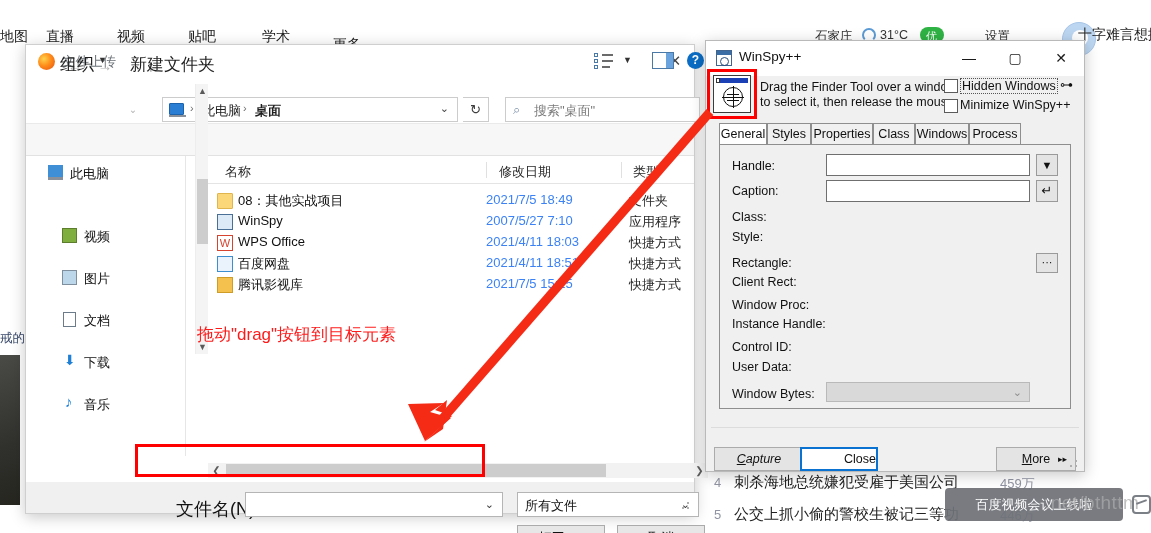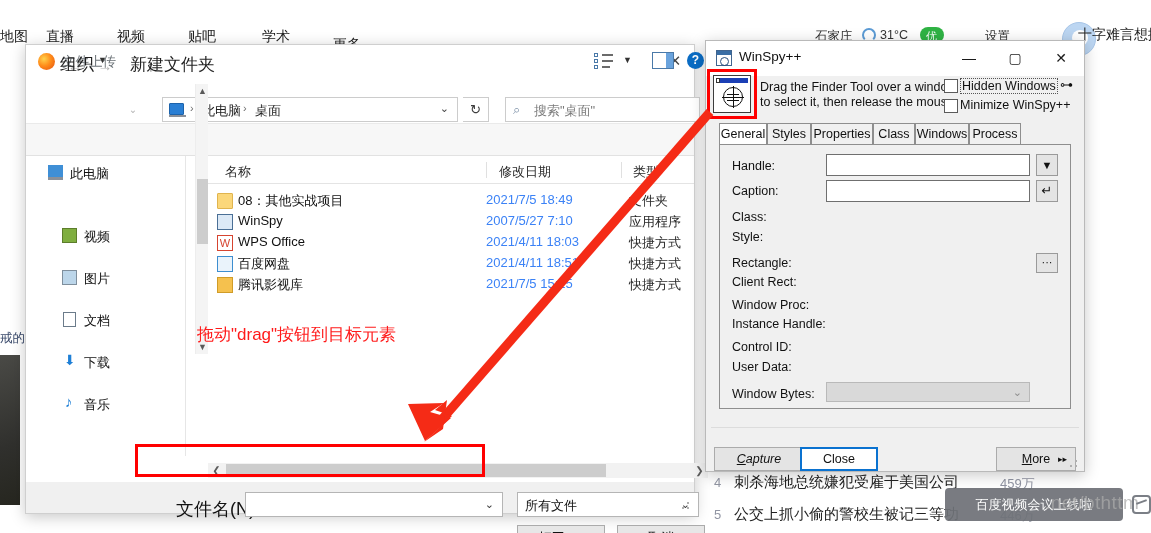--- a/index.html
+++ b/index.html
@@ -331,21 +331,21 @@
   <span class="nav-btn" style="left:36px;">←</span>
   <span class="nav-btn" style="left:66px;">→</span>
   <span class="nav-btn" style="left:94px;top:52px;font-size:10px;">⌄</span>
   <span class="nav-btn act" style="left:112px;">↑</span>
 
   <div class="addrbar">
     <span class="addr-icon"></span>
     <span class="addr-sep" style="left:27px;">›</span>
     <span class="addr-seg" style="left:39px;">此电脑</span>
     <span class="addr-sep" style="left:80px;">›</span>
-    <span class="addr-seg" style="left:92px;font-weight:normal;">桌面</span>
+    <span class="addr-seg" style="left:92px;font-weight:bold;">桌面</span>
     <span class="addr-caret">⌄</span>
   </div>
   <div class="refresh-btn">↻</div>
   <div class="searchbox">
     <span class="search-ico">⌕</span>
     <span class="search-ph">搜索"桌面"</span>
   </div>
 
   <div class="fd-toolbar"></div>
   <span class="tb-item" style="left:34px;">组织</span>
@@ -522,21 +522,21 @@
 <div class="ws-sbtn" style="left:1036px;top:154px;width:22px;height:22px;line-height:20px;">▼</div>
 <div class="ws-field" style="left:826px;top:180px;width:204px;height:22px;"></div>
 <div class="ws-sbtn" style="left:1036px;top:180px;width:22px;height:22px;line-height:20px;font-size:13px;">↵</div>
 <div class="ws-sbtn" style="left:1036px;top:253px;width:22px;height:20px;line-height:16px;">···</div>
 <div class="ws-bytes" style="left:826px;top:382px;width:204px;height:20px;">
   <span class="cv">⌄</span>
 </div>
 
 <div class="ws-sep"></div>
 <div class="ws-btn" style="left:714px;top:447px;width:90px;font-style:italic;"><span class="ul">C</span><span>apture</span></div>
-<div class="ws-btn def" style="left:800px;top:447px;width:78px;">Close</div>
+<div class="ws-btn def" style="left:800px;top:447px;width:78px;text-align:right;">Close</div>
 <div class="ws-btn" style="left:996px;top:447px;width:80px;">
   <span class="ul">M</span><span>ore</span>
   <span style="position:absolute;right:8px;top:0;font-size:9px;">▸▸</span>
 </div>
 <div class="ws-grip" style="position:absolute;left:1070px;top:460px;">
   <i style="left:5px;top:0;"></i>
     <i style="left:0;top:5px;"></i>
     <i style="left:5px;top:5px;"></i>
 </div>
 

